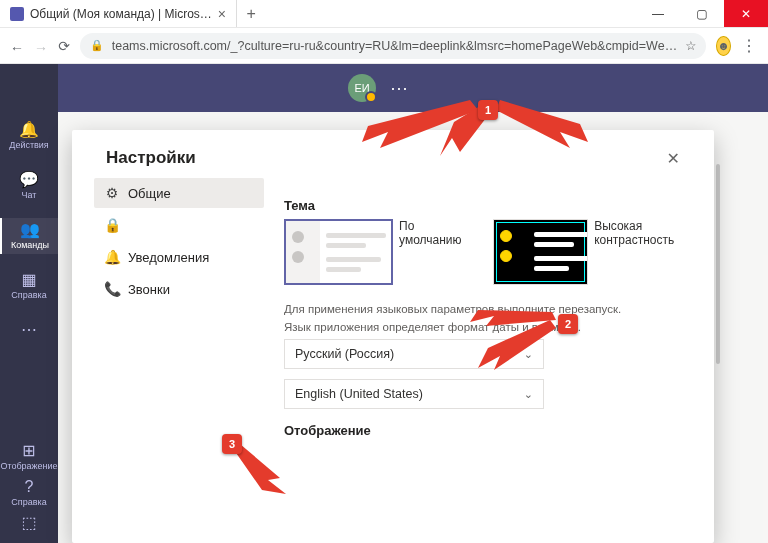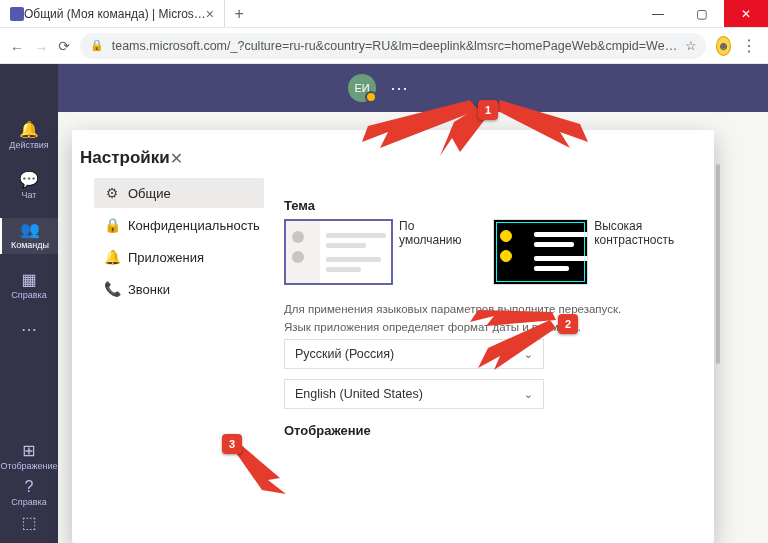--- a/index.html
+++ b/index.html
@@ -1,20 +1,20 @@
 <!DOCTYPE html>
 <html><head>
 <meta charset="utf-8">
 <style>
   * { box-sizing: border-box; margin: 0; padding: 0; }
   body { font-family: "Segoe UI", Arial, sans-serif; width: 768px; height: 543px; overflow: hidden; background: #fff; position: relative; }
 
   
   .titlebar { height: 28px; background: #fff; border-bottom: 1px solid #e8e8e8; display: flex; align-items: stretch; }
-  .tab { display: flex; align-items: center; padding: 0 10px; border-right: 1px solid #ddd; background: #fff; min-width: 210px; font-size: 12px; color: #333; }
+  .tab { display: flex; align-items: center; gap: 6px; padding: 0 10px; border-right: 1px solid #ddd; background: #fff; min-width: 210px; font-size: 12px; color: #333; }
   .tab .favicon { width: 14px; height: 14px; background: #5558af; border-radius: 2px; display: inline-block; }
   .tab .tab-close { margin-left: auto; font-size: 14px; color: #666; cursor: pointer; }
   .newtab { width: 28px; display: flex; align-items: center; justify-content: center; color: #666; font-size: 16px; }
   .winbtns { margin-left: auto; display: flex; }
   .winbtn { width: 44px; display: flex; align-items: center; justify-content: center; font-size: 12px; color: #333; }
   .winbtn.close { background: #e81123; color: #fff; }
 
   
   .addrbar { height: 36px; display: flex; align-items: center; gap: 10px; padding: 0 10px; border-bottom: 1px solid #e8e8e8; color: #5f6368; }
   .navicon { width: 18px; text-align: center; font-size: 14px; }
@@ -36,21 +36,21 @@
   .rail-item { display: flex; flex-direction: column; align-items: center; gap: 2px; width: 100%; padding: 4px 0; font-size: 9px; }
   .rail-item.active { background: rgba(255,255,255,0.08); border-left: 2px solid #fff; color: #fff; }
   .rail-icon { font-size: 16px; line-height: 1; }
   .rail-bottom { margin-top: auto; margin-bottom: 8px; }
 
   
   .overlay { position: absolute; left: 58px; right: 0; top: 48px; bottom: 0; background: rgba(255,255,255,0.3); }
   .modal { position: absolute; left: 72px; top: 66px; right: 54px; bottom: 0; background: #fff; box-shadow: 0 8px 24px rgba(0,0,0,0.25); border-radius: 2px; display: flex; flex-direction: column; overflow: hidden; }
   .modal-scroll-thumb { position: absolute; right: 48px; top: 100px; width: 4px; height: 200px; background: #ccc; border-radius: 2px; }
 
-  .modal-header { display: flex; align-items: center; padding: 18px 8px 10px; }
+  .modal-header { display: flex; align-items: center; justify-content: space-between; padding: 18px 34px 10px; }
   .modal-title { font-size: 17px; font-weight: 700; color: #252423; }
   .modal-close { font-size: 16px; color: #666; cursor: pointer; }
 
   .modal-body { flex: 1; display: flex; padding: 0 22px 20px; overflow: auto; }
   .side { width: 170px; flex-shrink: 0; display: flex; flex-direction: column; gap: 2px; }
   .side-item { display: flex; align-items: center; gap: 8px; padding: 7px 10px; font-size: 13px; color: #252423; border-radius: 2px; cursor: pointer; }
   .side-item.active { background: #edebe9; }
   .side-icon { width: 16px; text-align: center; font-size: 14px; color: #444; }
 
   .content { flex: 1; padding-left: 20px; }
@@ -171,25 +171,24 @@
       <div class="modal-close">✕</div>
     </div>
     <div class="modal-body">
       <div class="side">
         <div class="side-item active">
           <span class="side-icon">⚙</span>
           <span>Общие</span>
         </div>
         <div class="side-item">
           <span class="side-icon">🔒</span>
-          <span>Конфиденциальность</span>
         </div>
         <div class="side-item">
           <span class="side-icon">🔔</span>
-          <span>Приложения</span>
+          <span>Уведомления</span>
         </div>
         <div class="side-item">
           <span class="side-icon">📞</span>
           <span>Звонки</span>
         </div>
       </div>
 
       <div class="content">
         <div class="section-title">Тема</div>
         <div class="themes">

